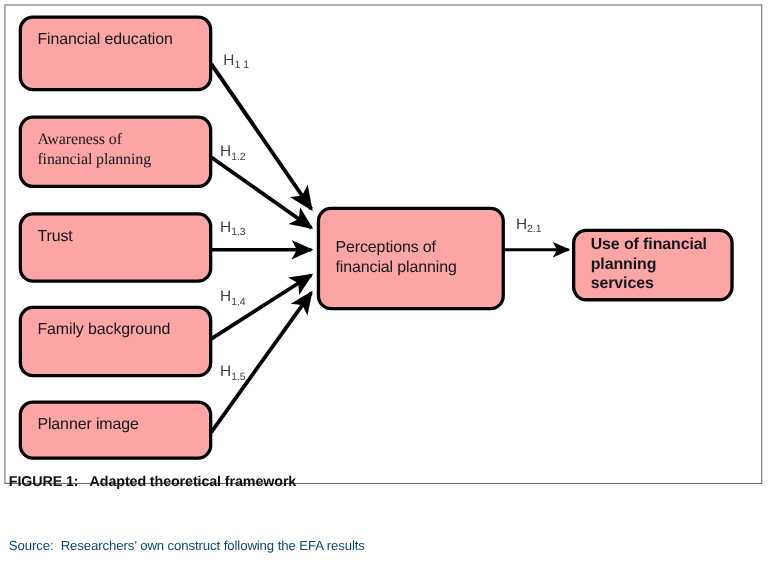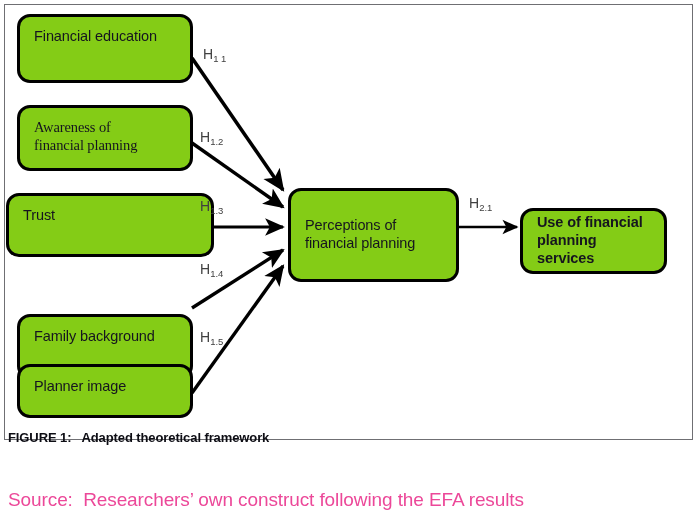--- a/index.html
+++ b/index.html
@@ -40,21 +40,21 @@
     left: 0; top: 0;
     width: 700px;
     height: 515px;
     pointer-events: none;
   }
 
   
   .node {
     position: absolute;
     box-sizing: border-box;
-    background: #84cc16;
+    background: #fca5a5;
     border: 3.5px solid #000000;
     border-radius: 13px;
   }
   .node-label {
     position: absolute;
     left: 14px;
     right: 8px;
     color: #15151f;
     font-size: 14.5px;
     line-height: 1.23;
@@ -65,22 +65,22 @@
     top: 11px;
   }
   .node-label.mid {
     top: 50%;
     transform: translateY(-50%);
   }
 
   
   #node-financial-education { left: 17px;  top: 14px;  width: 176px; height: 69px; }
   #node-awareness           { left: 17px;  top: 105px; width: 176px; height: 66px; font-family: Liberation Serif, serif; }
-  #node-trust               { left: 6px;  top: 193px; width: 208px; height: 64px; }
-  #node-family-background   { left: 17px;  top: 278px; width: 176px; height: 65px; margin-top: 36px; }
+  #node-trust               { left: 17px;  top: 193px; width: 176px; height: 64px; }
+  #node-family-background   { left: 17px;  top: 278px; width: 176px; height: 65px; }
   #node-planner-image       { left: 17px;  top: 364px; width: 176px; height: 54px; }
   #node-perceptions         { left: 288px; top: 188px; width: 171px; height: 94px; }
   #node-use-services        { left: 520px; top: 208px; width: 147px; height: 66px; font-weight: bold; }
 
   
   .hyp-label {
     position: absolute;
     color: #404040;
     font-size: 14px;
     line-height: 1;
@@ -108,22 +108,22 @@
     font-size: 13px;
     font-weight: bold;
     color: #0d0d14;
     letter-spacing: -0.1px;
     white-space: pre;
   }
   .caption-source {
     position: absolute;
     left: 8px;
     top: 489px;
-    font-size: 19px;
-    color: #ec4899;
+    font-size: 12px;
+    color: #0c4a6e;
     letter-spacing: -0.1px;
     white-space: pre;
   }
 </style>
 </head>
 <body>
 
 <div id="figure-root">
 
   <div class="diagram-frame"></div>

